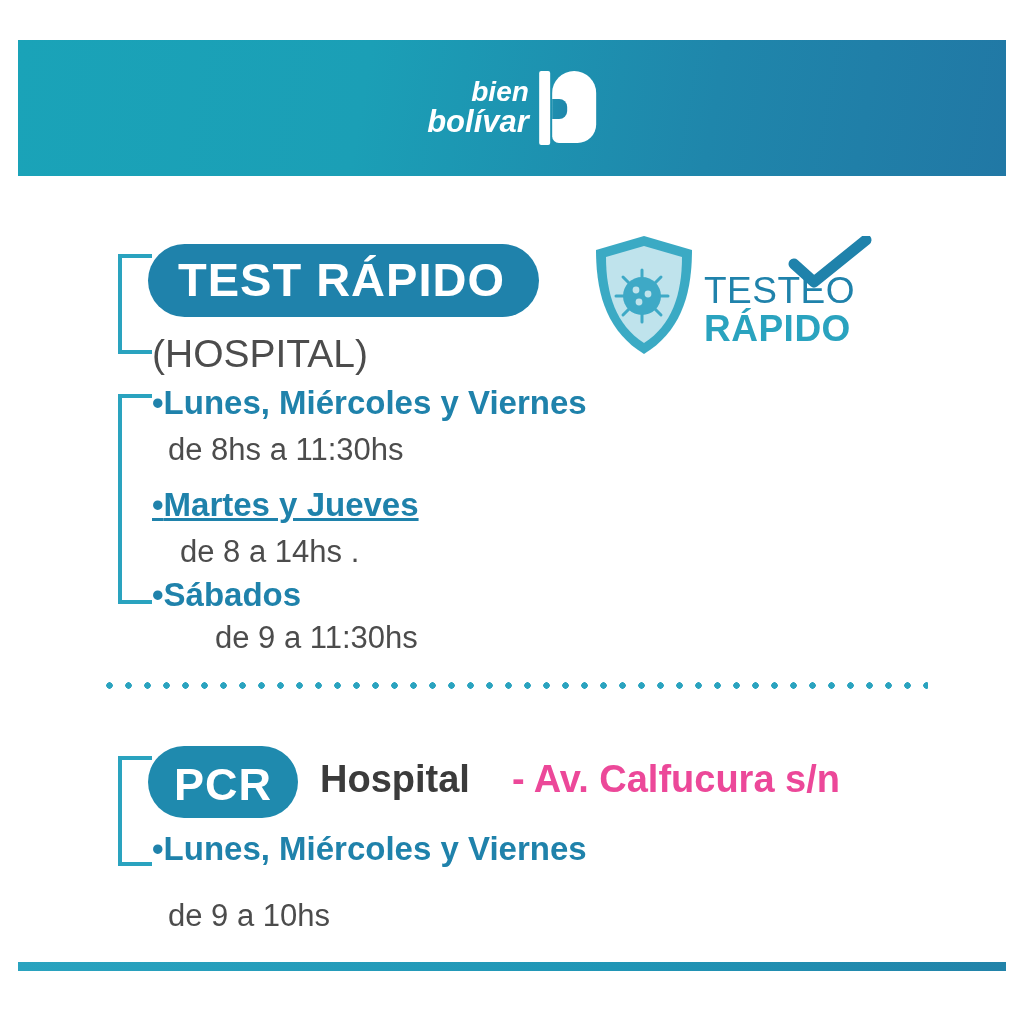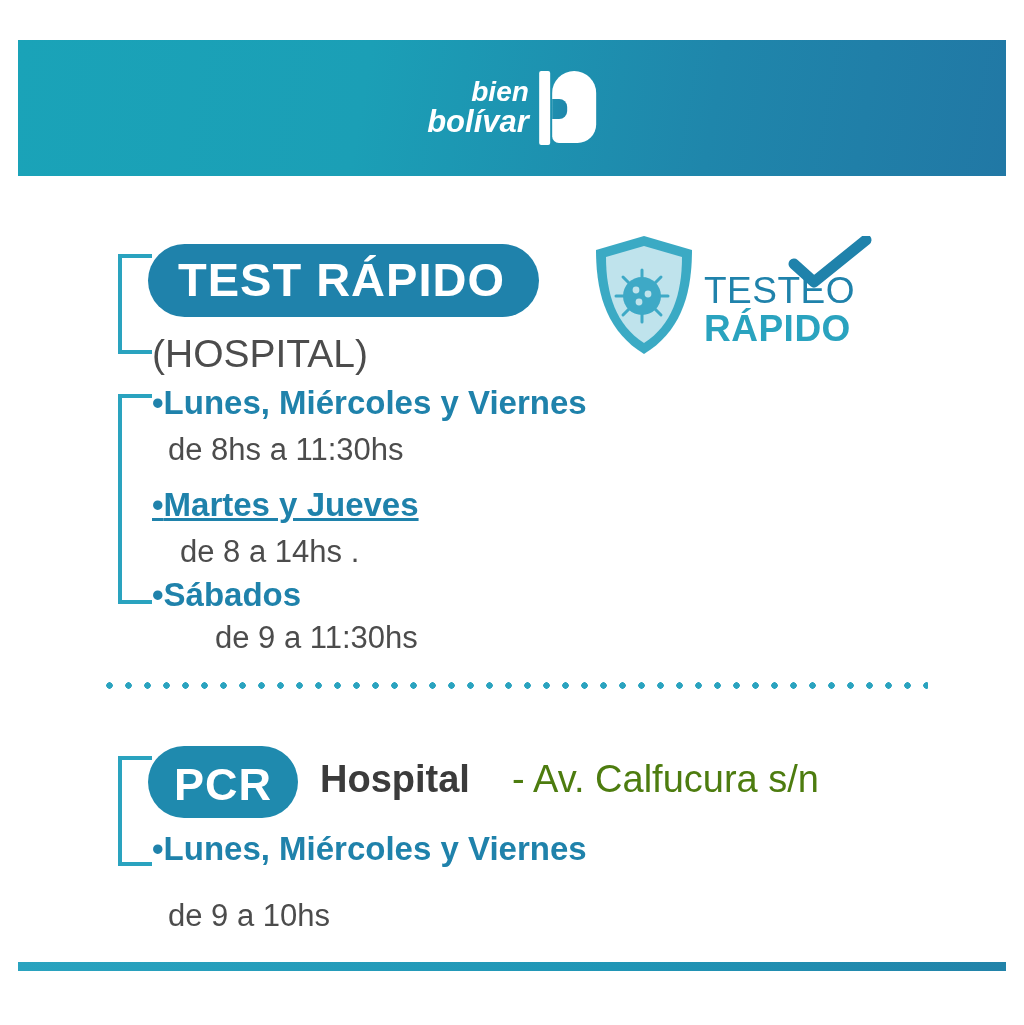--- a/index.html
+++ b/index.html
@@ -218,22 +218,23 @@
     font-size: 38px;
     font-weight: bold;
     color: #3b3b3b;
     white-space: nowrap;
   }
   #pcr-address {
     position: absolute;
     left: 512px;
     top: 582px;
     font-size: 38px;
-    color: #4d7c0f;
+    color: #ec4899;
     white-space: nowrap;
+    font-weight: bold;
   }
 
   
   .footer-line {
     position: absolute;
     left: 18px;
     top: 962px;
     width: 988px;
     height: 9px;
     background: linear-gradient(90deg, #2aa3bf 0%, #2096b6 60%, #2283a9 100%);

